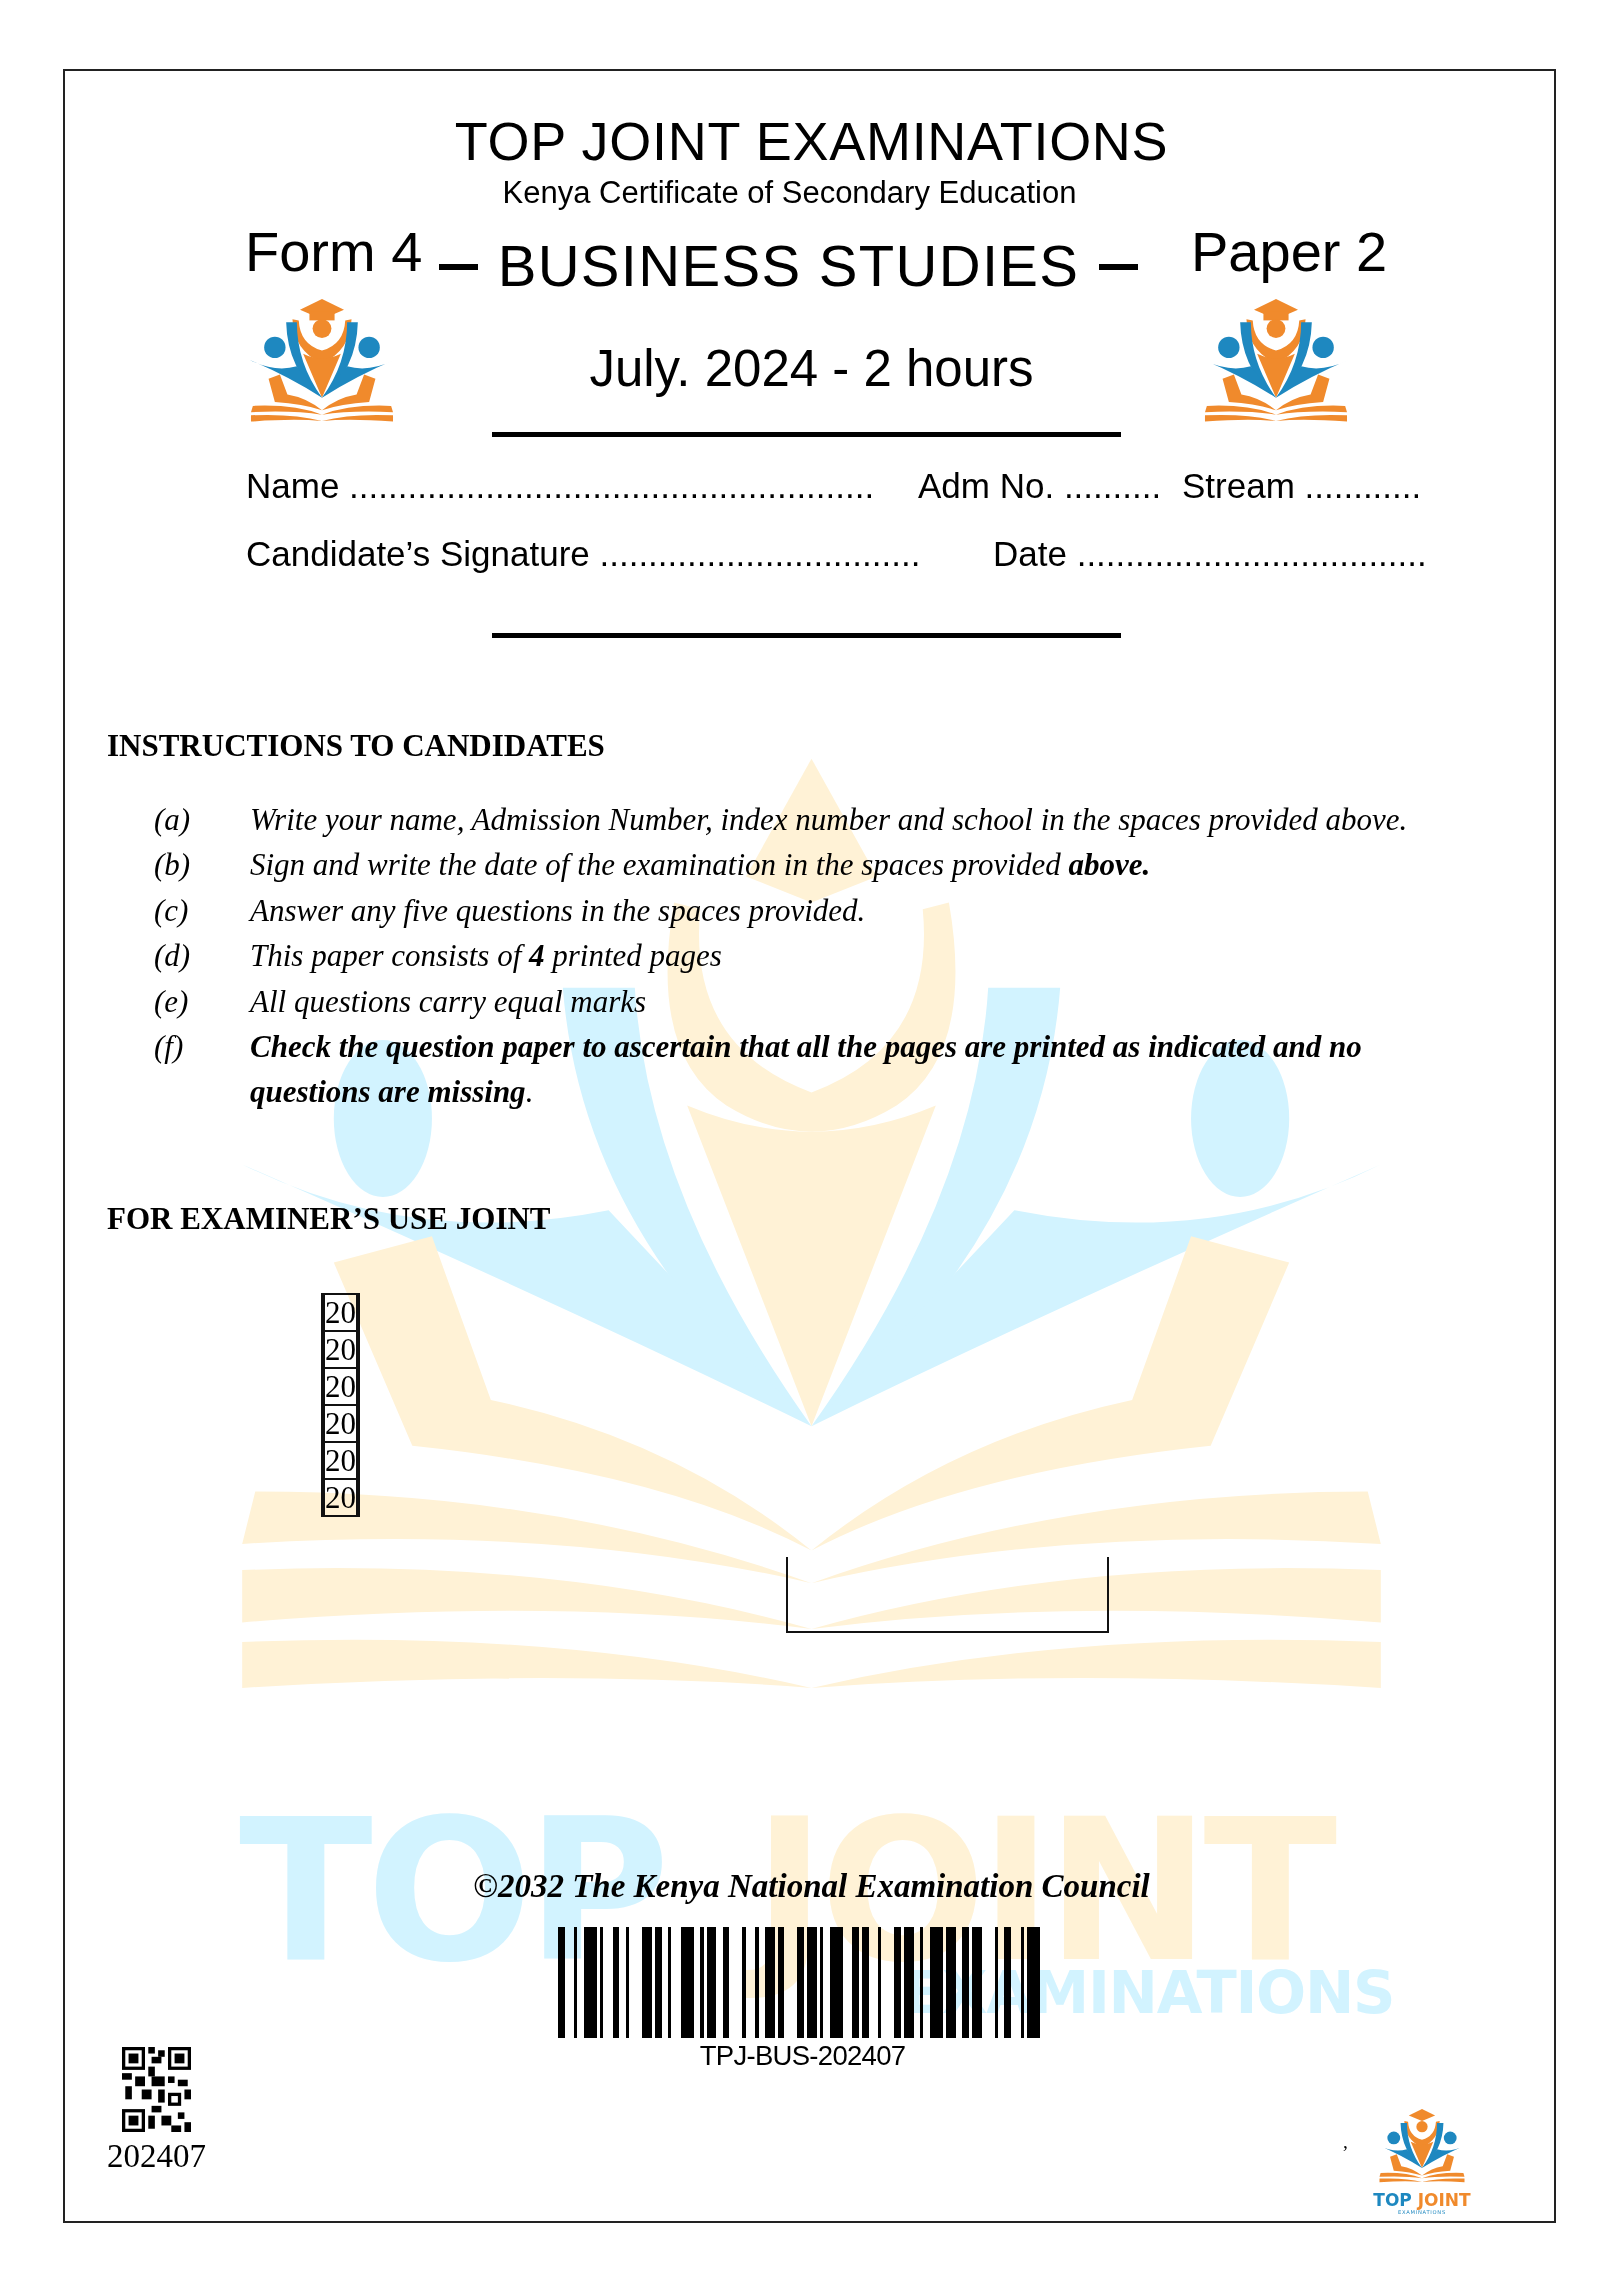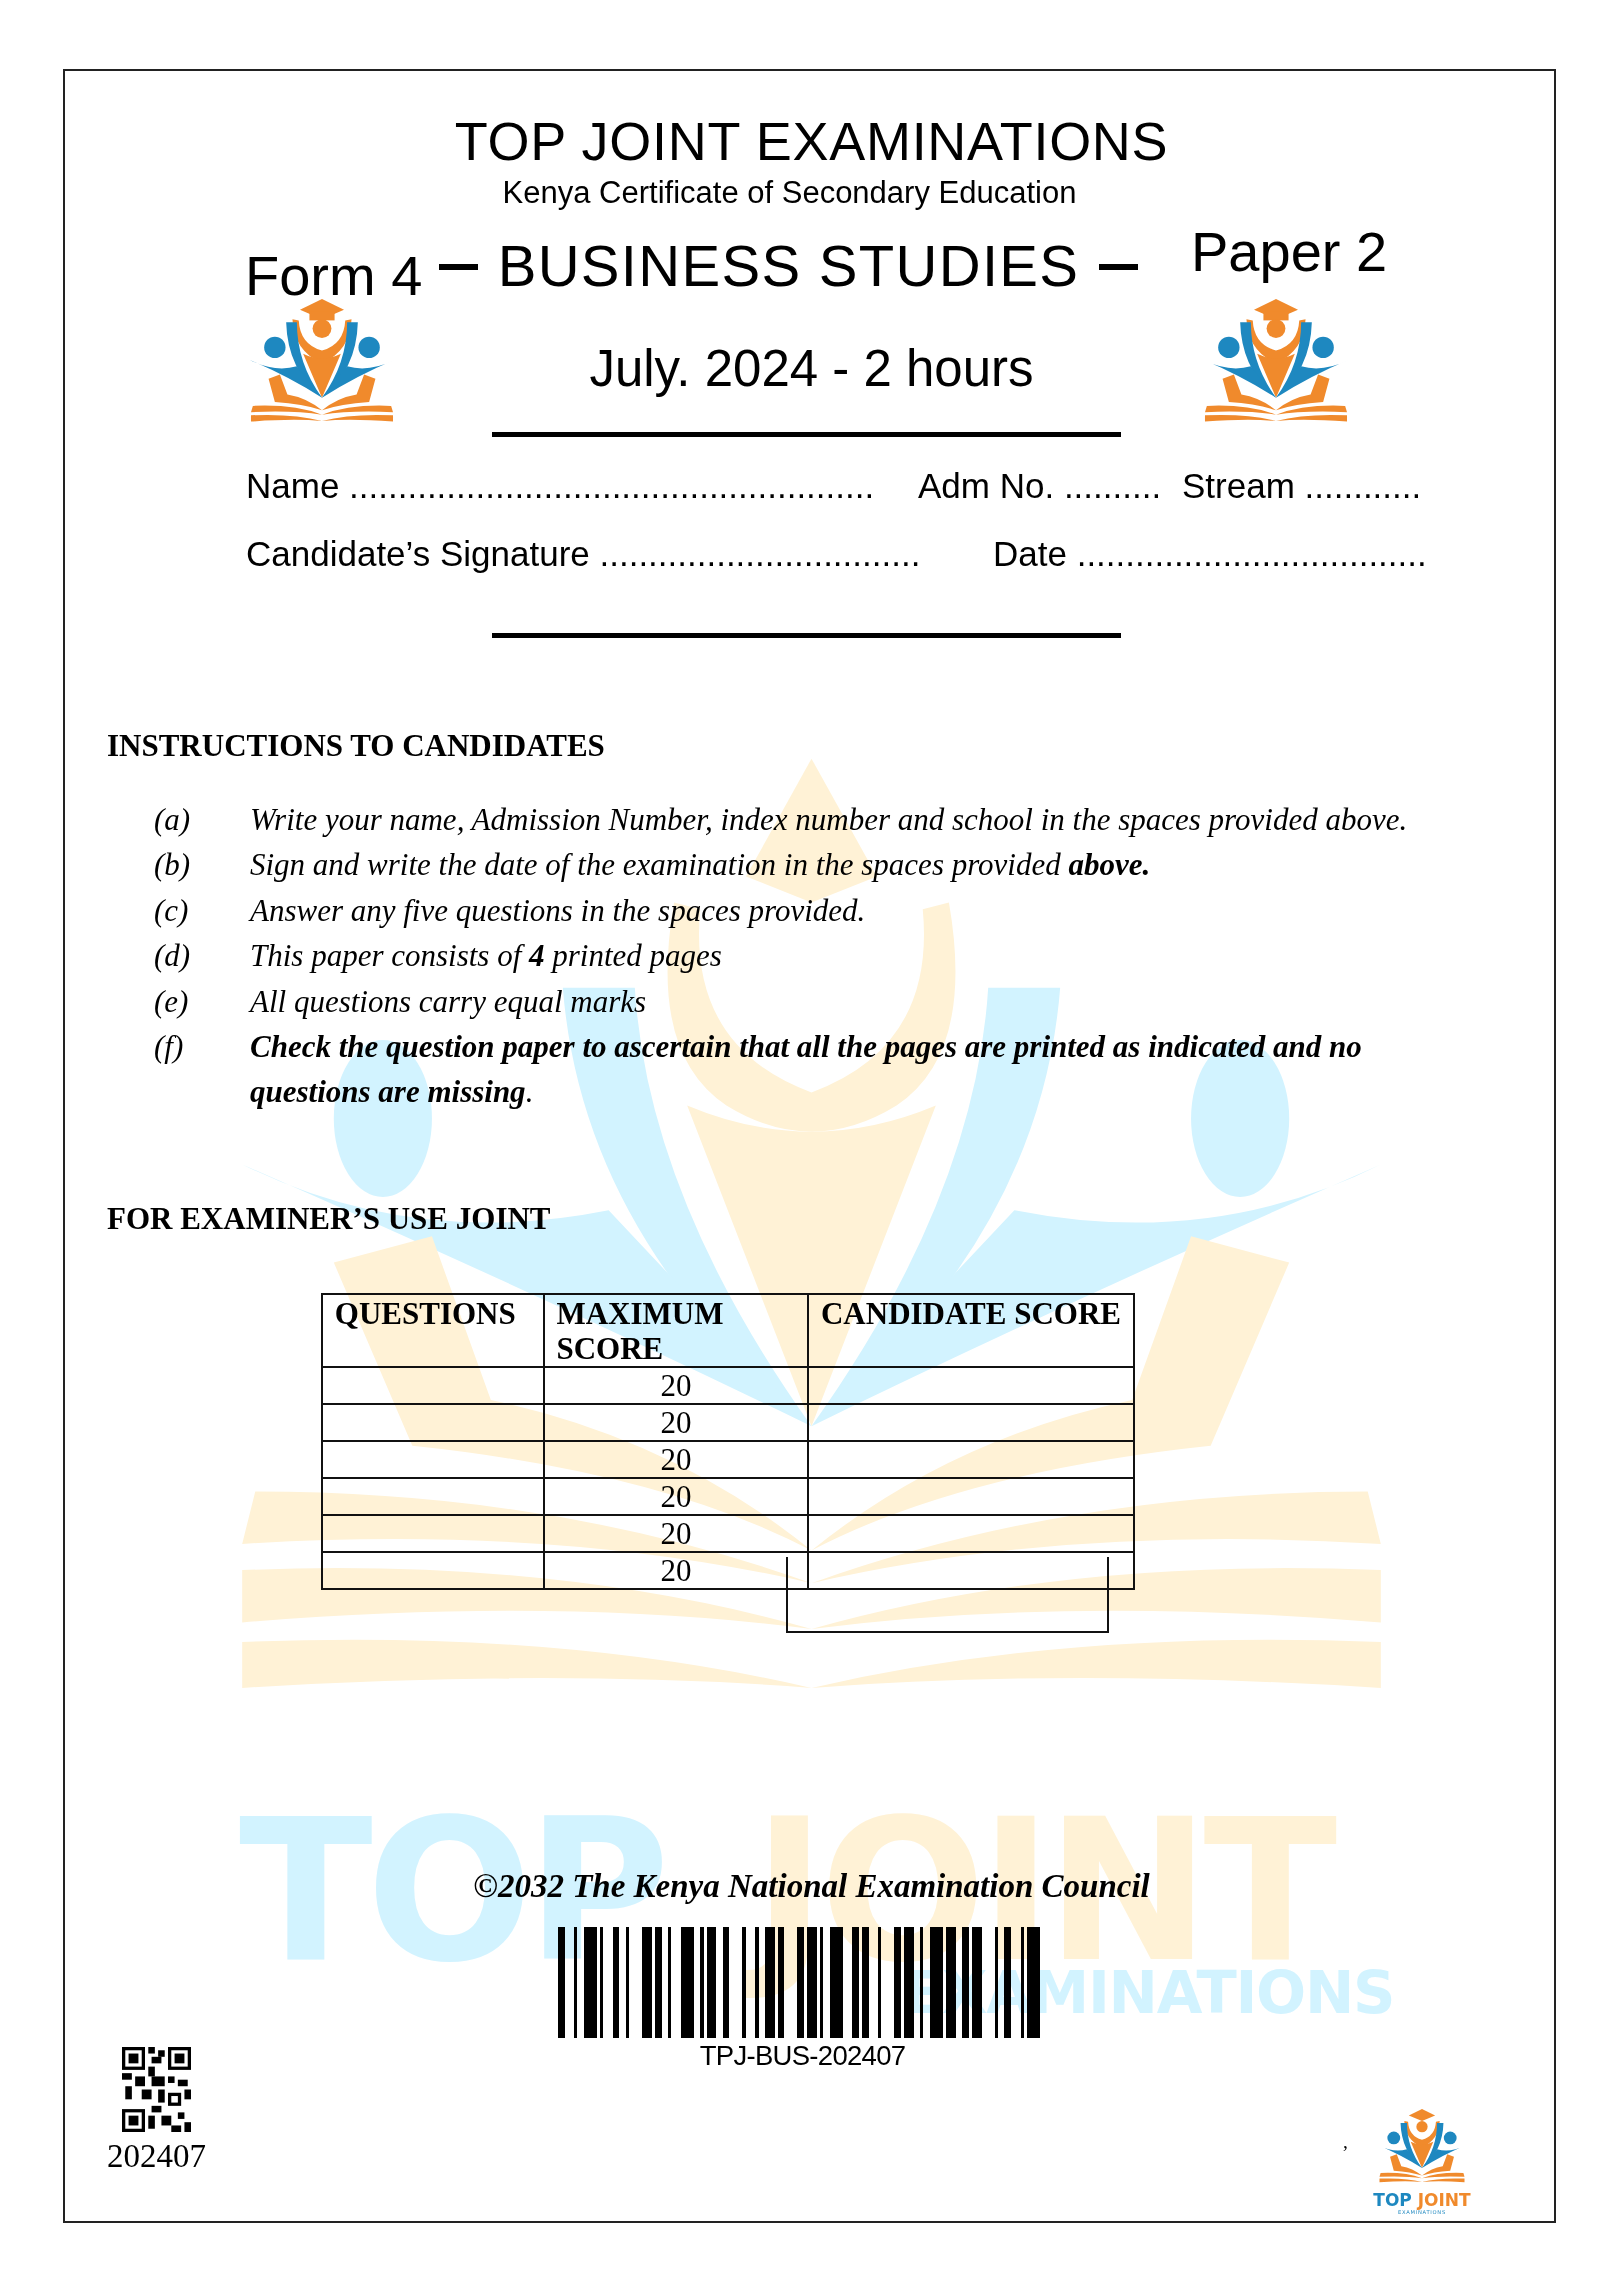--- a/index.html
+++ b/index.html
@@ -10,21 +10,21 @@
   
   .wm { position: absolute; pointer-events: none; }
   .wm-text-top { left: 239px; top: 1793px; font-family: "DejaVu Sans", sans-serif; font-weight: bold; font-size: 196px; line-height: 1; letter-spacing: -6.5px; color: #D2F3FF; }
   .wm-text-joint { left: 753px; top: 1793px; font-family: "DejaVu Sans", sans-serif; font-weight: bold; font-size: 196px; line-height: 1; letter-spacing: -6.5px; color: #FFF2D6; }
   .wm-text-exam { left: 720px; top: 1963px; font-family: "DejaVu Sans", sans-serif; font-weight: bold; font-size: 59px; line-height: 1; color: #D2F3FF; letter-spacing: -1.3px; }
 
   
   .hdr { font-family: "Liberation Sans", sans-serif; color: #000; white-space: nowrap; }
   .title { left: 0; width: 1623px; text-align: center; top: 110px; font-size: 54px; letter-spacing: 0.7px; }
   .subtitle { left: 0; width: 1579px; text-align: center; top: 175px; font-size: 31px; }
-  .form-label { left: 245px; top: 219px; font-size: 56px; margin-top: 24px; }
+  .form-label { left: 245px; top: 219px; font-size: 56px; }
   .subject { left: 0; width: 1577px; text-align: center; top: 232px; font-size: 58px; letter-spacing: 1.3px; }
   .subject .dash { display: inline-block; width: 39px; height: 6.5px; background: #000; vertical-align: middle; margin: 0 19.6px; position: relative; top: -3.9px; }
   .paper-label { left: 1191px; top: 219px; font-size: 56px; }
   .date-line { left: 0; width: 1623px; text-align: center; top: 339px; font-size: 51px; }
   .rule { height: 4.6px; background: #000; }
   .rule1 { left: 492px; top: 432px; width: 629px; }
   .rule2 { left: 492px; top: 633px; width: 629px; }
 
   .field-row { font-size: 35px; }
   .f-name { left: 246px; top: 466px; }
@@ -172,25 +172,20 @@
 
   <div class="instr-item instr-letter" style="top:1029px">(f)</div>
   <div class="instr-item instr-text b" style="top:1029px">Check the question paper to ascertain that all the pages are printed as indicated and no</div>
   <div class="instr-item instr-text" style="top:1074px"><span class="b">questions are missing</span><span>.</span></div>
 </div>
 
 <div class="abs section-heading h-exam">FOR EXAMINER’S USE JOINT</div>
 
 <table class="score">
   <tbody>
-      <tr>
-    <td class="hcell c1">QUESTIONS</td>
-    <td class="hcell c2" style="width:239px;">MAXIMUM SCORE</td>
-    <td class="hcell c3" style="width:300px;">CANDIDATE SCORE</td>
-  </tr>
   <tr>
     <td class="dcell"></td>
     <td class="dcell">20</td>
     <td class="dcell"></td>
   </tr>
   <tr>
     <td class="dcell"></td>
     <td class="dcell">20</td>
     <td class="dcell"></td>
   </tr>

